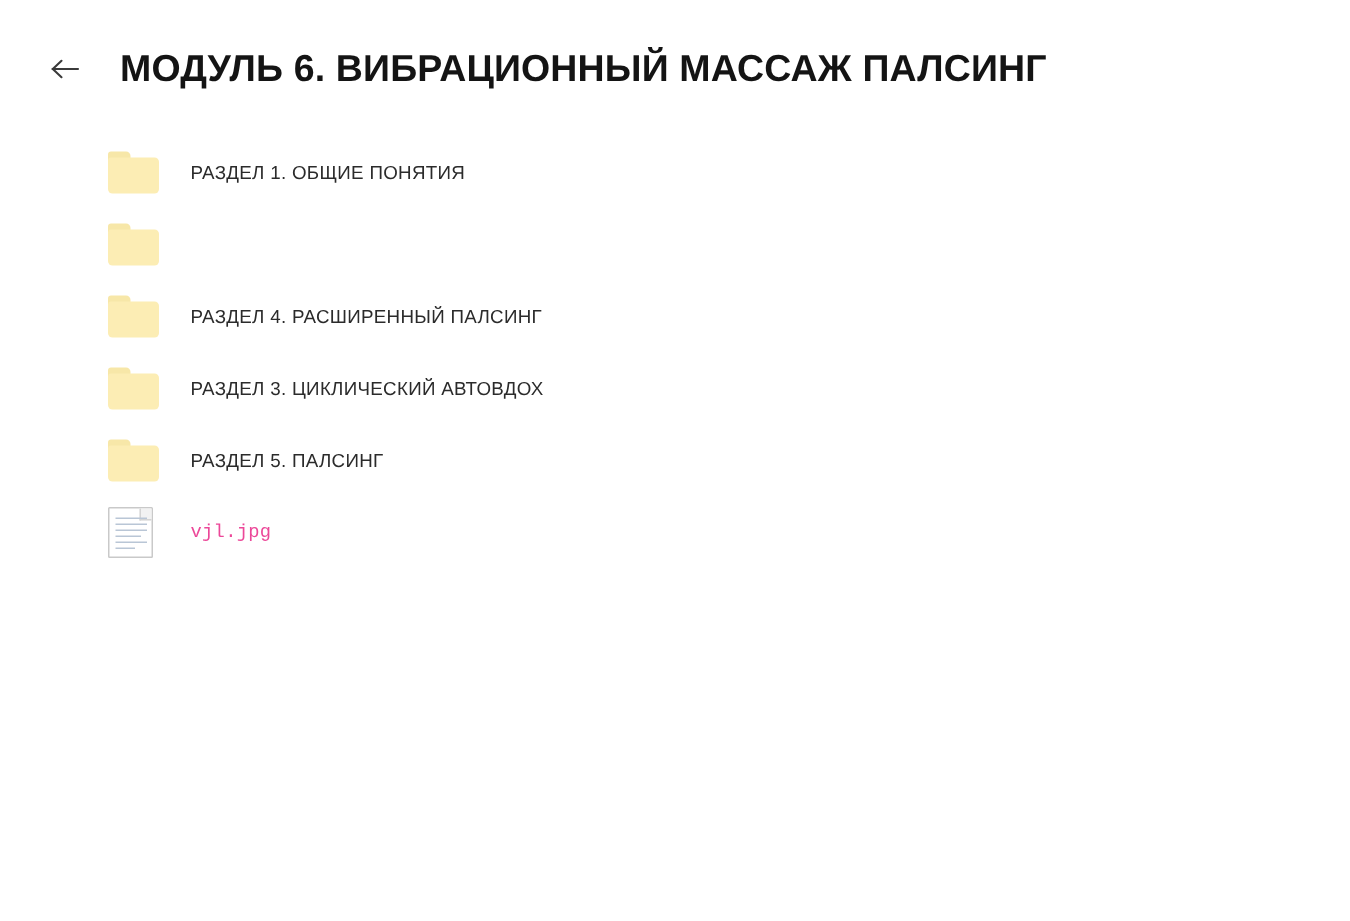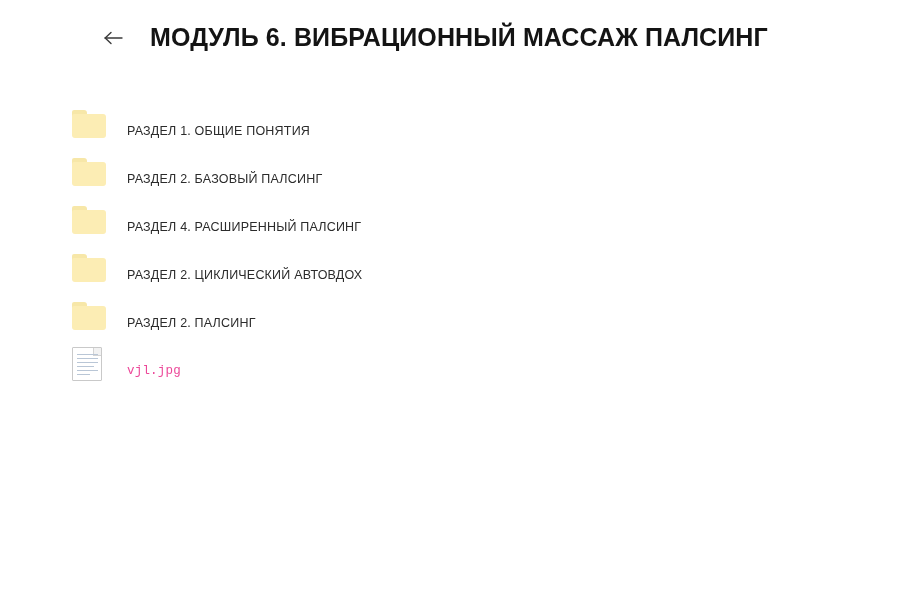--- a/index.html
+++ b/index.html
@@ -18,22 +18,22 @@
   }
   .page {
     width: 900px;
     height: 614px;
     position: relative;
     box-sizing: border-box;
   }
   
   .header {
     display: flex;
-    align-items: flex-start;
-    padding: 24px 0 0 100px;
+    align-items: flex-end;
+    padding: 24px 0 0 30px;
     height: 60px;
     box-sizing: border-box;
   }
   .back-btn {
     width: 28px;
     height: 28px;
     display: flex;
     align-items: center;
     justify-content: center;
     border: none;
@@ -55,21 +55,21 @@
     line-height: 1.1;
   }
   
   .file-list {
     margin: 31px 0 0 0;
     padding: 0;
     list-style: none;
   }
   .file-row {
     display: flex;
-    align-items: flex-end;
+    align-items: center;
     height: 48px;
     padding-left: 72px;
     box-sizing: border-box;
     cursor: default;
   }
   .icon-wrap {
     width: 36px;
     height: 30px;
     flex: 0 0 auto;
     display: flex;
@@ -174,51 +174,50 @@
       <span class="row-label">РАЗДЕЛ 1. ОБЩИЕ ПОНЯТИЯ</span>
     </li>
 
     <li class="file-row">
       <span class="icon-wrap">
         <span class="folder">
             <span class="tab"></span>
             <span class="body"></span>
           </span>
       </span>
-      <span class="row-label">РАЗДЕЛ 2. БАЗОВЫЙ ПАЛСИНГ</span>
     </li>
 
     <li class="file-row">
       <span class="icon-wrap">
         <span class="folder">
             <span class="tab"></span>
             <span class="body"></span>
           </span>
       </span>
       <span class="row-label">РАЗДЕЛ 4. РАСШИРЕННЫЙ ПАЛСИНГ</span>
     </li>
 
     <li class="file-row">
       <span class="icon-wrap">
         <span class="folder">
             <span class="tab"></span>
             <span class="body"></span>
           </span>
       </span>
-      <span class="row-label">РАЗДЕЛ 2. ЦИКЛИЧЕСКИЙ АВТОВДОХ</span>
-    </li>
-
-    <li class="file-row">
-      <span class="icon-wrap">
-        <span class="folder">
-            <span class="tab"></span>
-            <span class="body"></span>
-          </span>
-      </span>
-      <span class="row-label">РАЗДЕЛ 2. ПАЛСИНГ</span>
+      <span class="row-label">РАЗДЕЛ 3. ЦИКЛИЧЕСКИЙ АВТОВДОХ</span>
+    </li>
+
+    <li class="file-row">
+      <span class="icon-wrap">
+        <span class="folder">
+            <span class="tab"></span>
+            <span class="body"></span>
+          </span>
+      </span>
+      <span class="row-label">РАЗДЕЛ 5. ПАЛСИНГ</span>
     </li>
 
 
     <li class="file-row">
       <span class="icon-wrap">
         <span class="doc">
           <span class="corner"></span>
           <span class="ln l1"></span>
           <span class="ln l2"></span>
           <span class="ln l3"></span>

